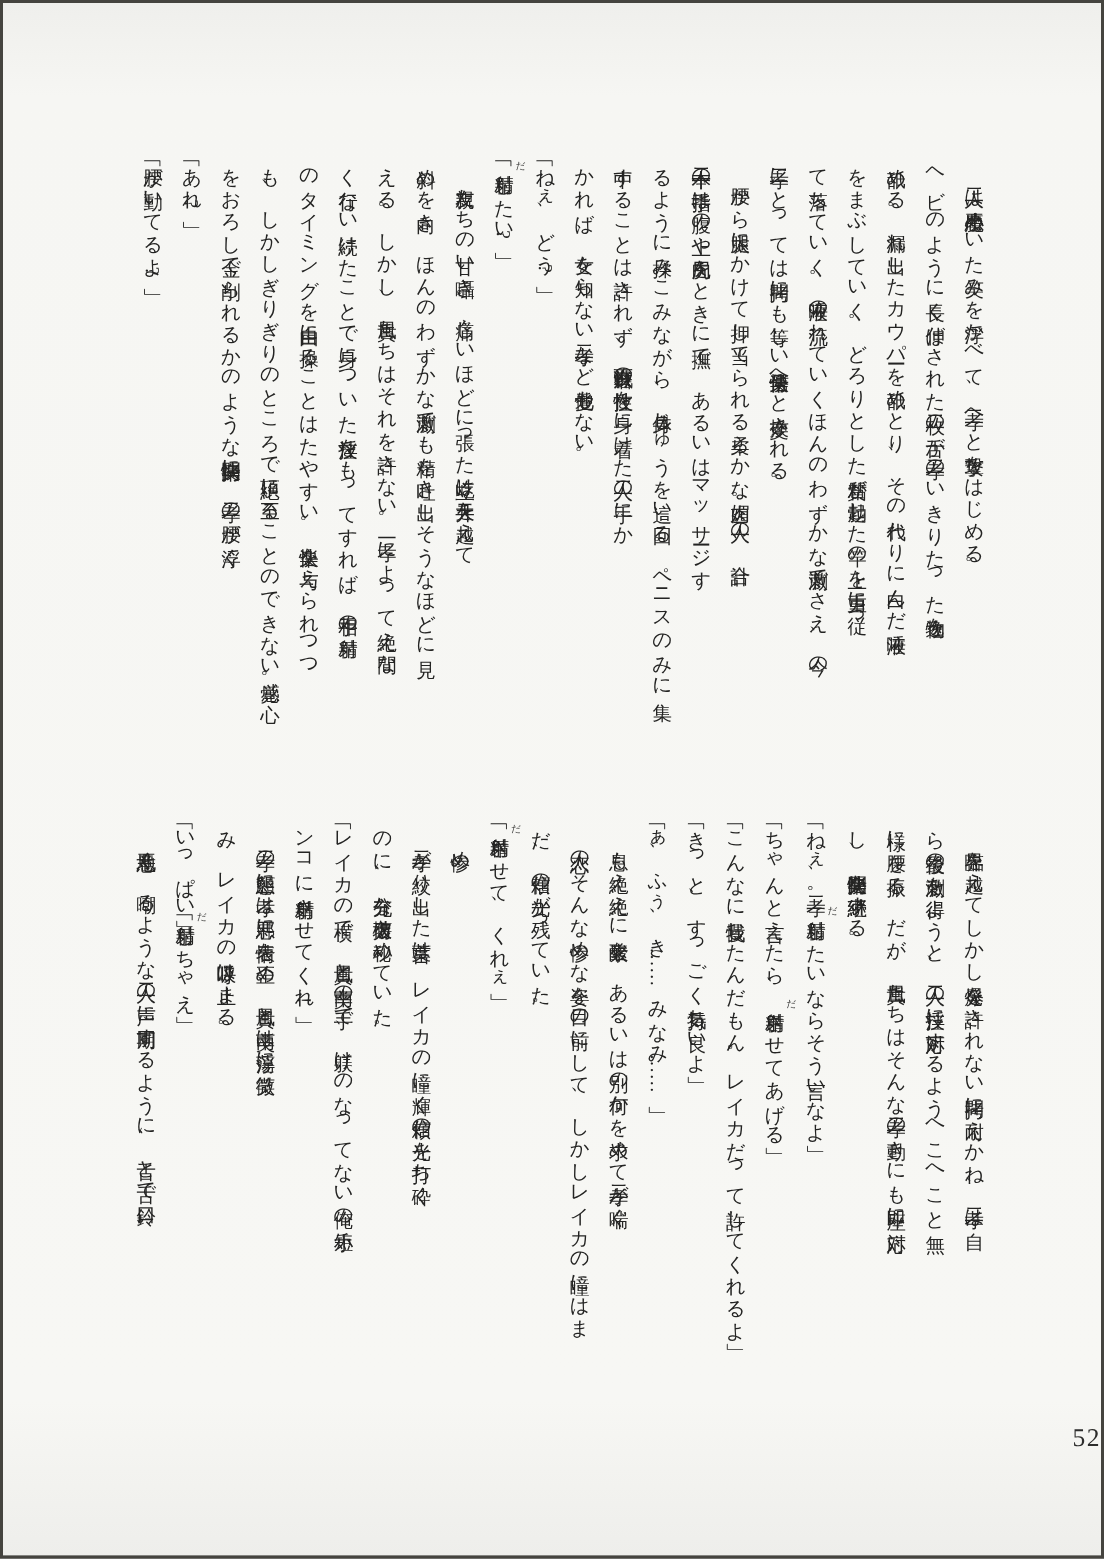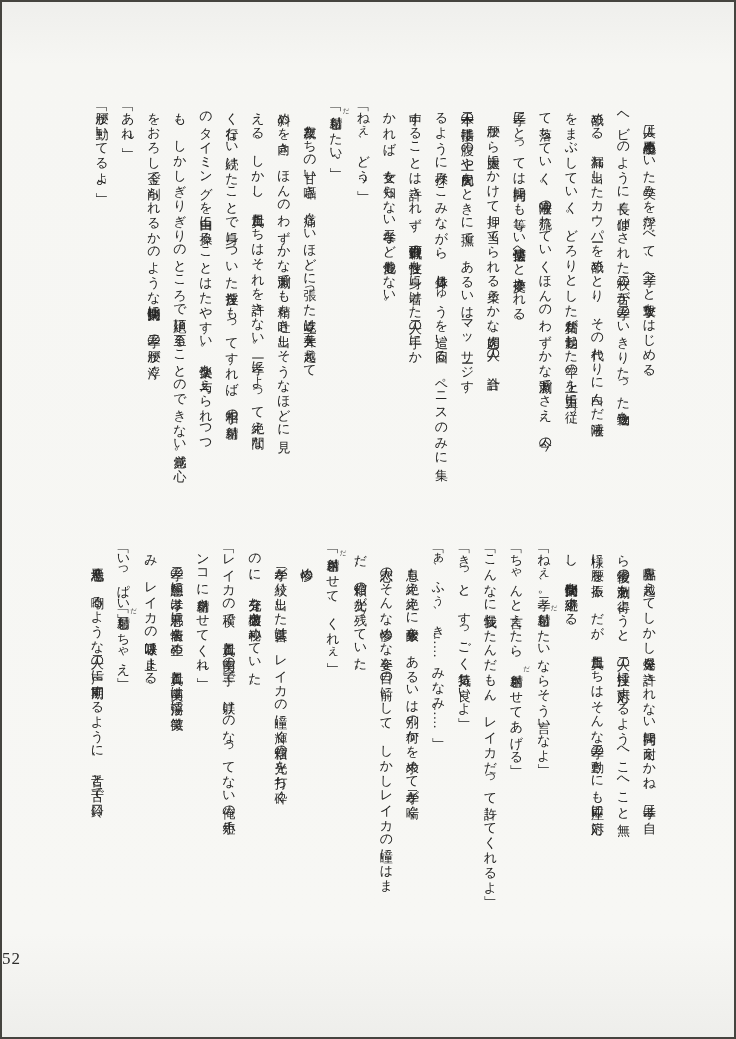--- a/index.html
+++ b/index.html
@@ -35,21 +35,21 @@
   .text-line.indent{text-indent:1em;}
   ruby{ruby-align:center;}
   rt{
     font-size:6.5px;
     letter-spacing:0;
     color:#3a3a39;
   }
   .page-number{
     position:absolute;
     top:947px;left:0;width:100%;
-    text-align:left;
+    text-align:right;
     font-size:17px;
     color:#2d2d2c;
     letter-spacing:1px;
   }
 </style>
 </head>
 <body>
 
 <div class="page">
   <div class="text-block text-block-top">

